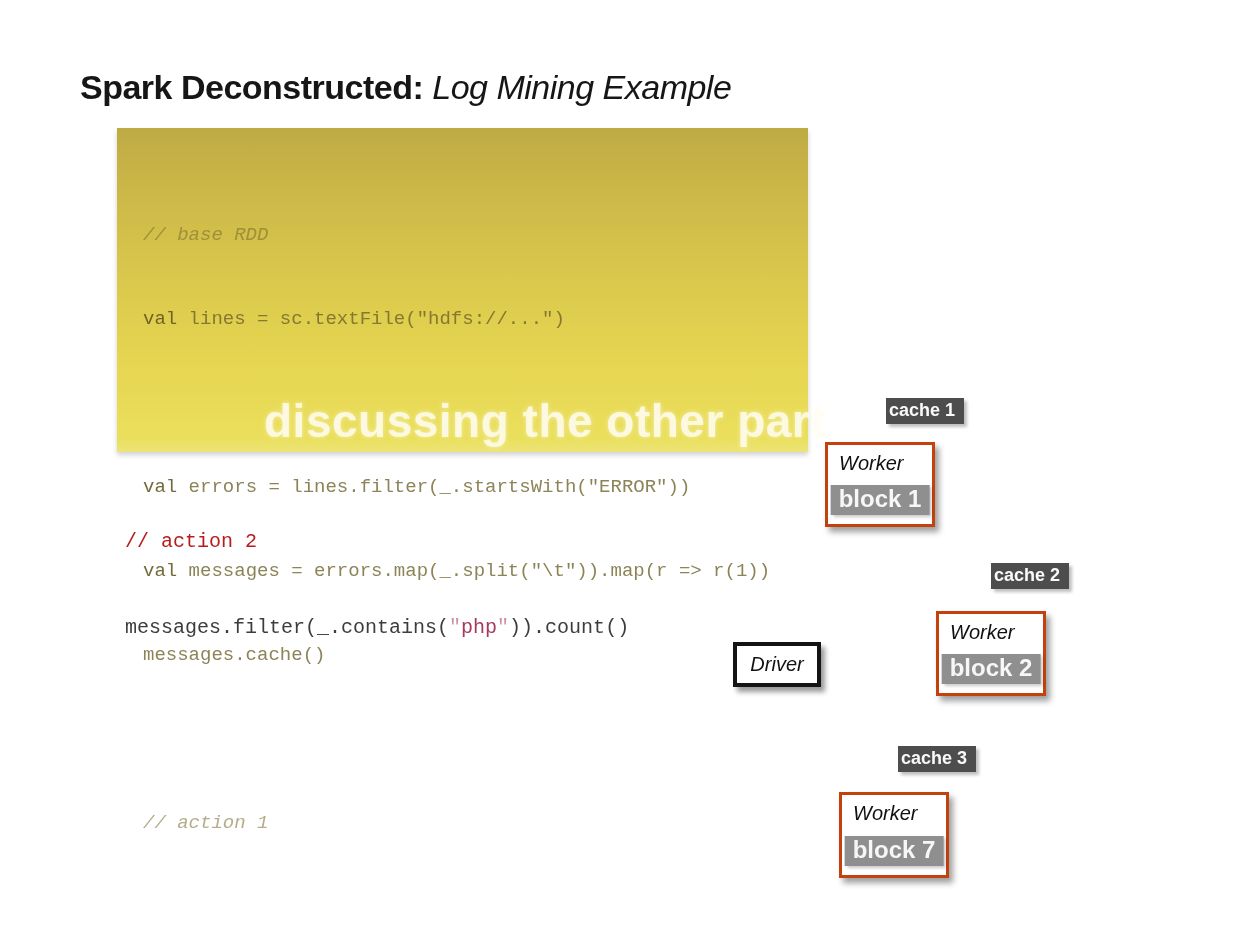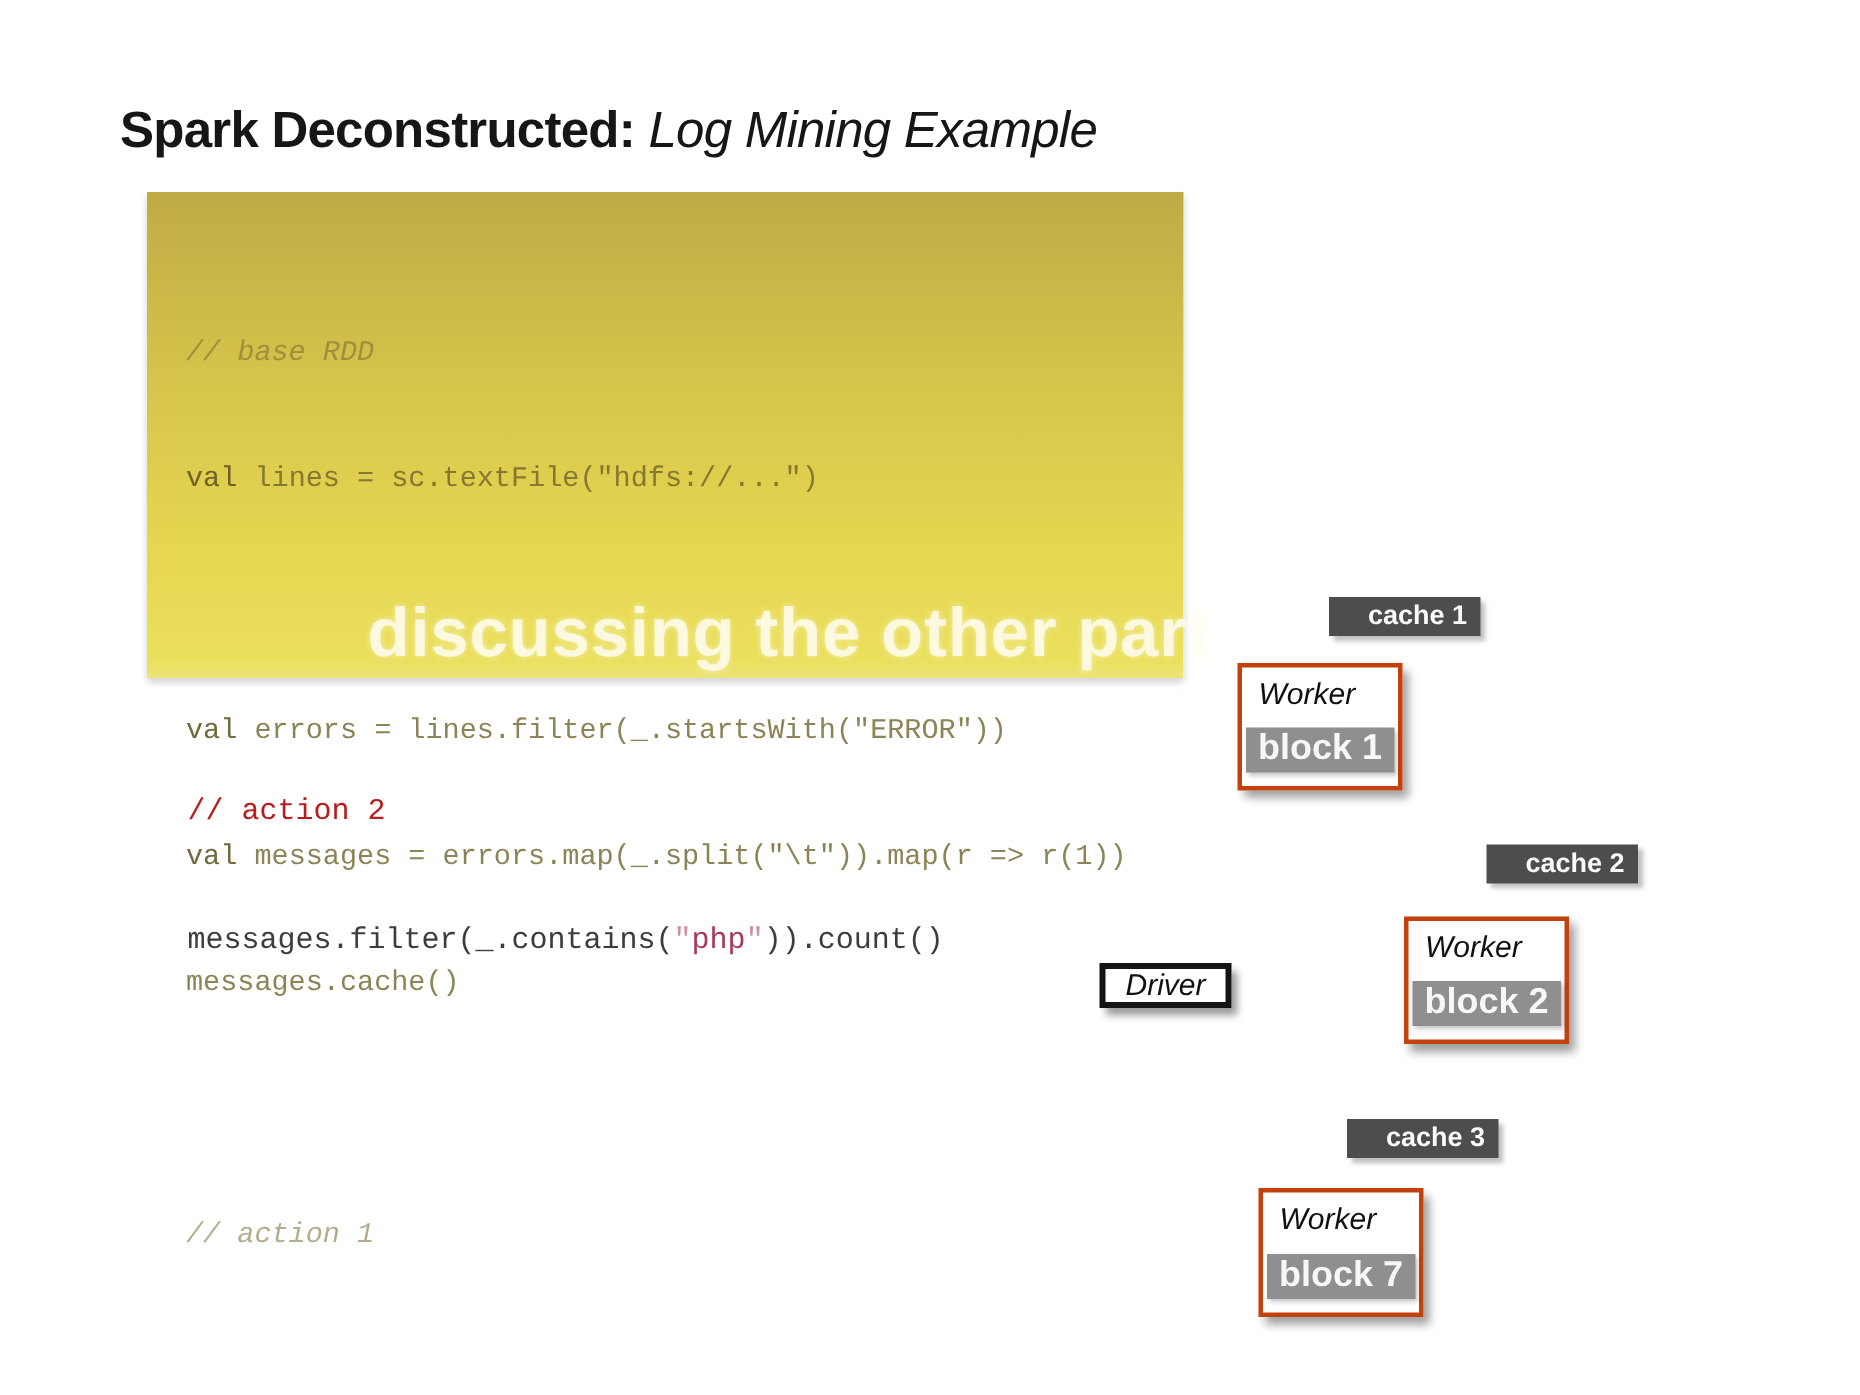--- a/index.html
+++ b/index.html
@@ -22,21 +22,21 @@
     letter-spacing: -0.5px;
     color: #161616;
     white-space: nowrap;
   }
   .title .t-bold { font-weight: bold; }
   .title .t-italic { font-style: italic; font-weight: 500; }
 
   
   .code-panel {
     position: absolute;
-    left: 98px;
+    left: 117px;
     top: 128px;
     width: 691px;
     height: 324px;
     background: linear-gradient(180deg, #bfab44 0%, #d6c34b 38%, #e6d550 72%, #eadf5c 96%, #ece478 100%);
     box-shadow: 0 3px 5px rgba(0,0,0,0.18);
   }
   .code-lines {
     position: absolute;
     left: 26px;
     top: 37px;
@@ -82,21 +82,21 @@
   .a2-code .quote { color: #cb92a2; }
   .a2-code .hl { color: #a63a5e; }
 
   
   .cache-badge {
     position: absolute;
     background: #4d4d4d;
     color: #fafafa;
     font-weight: bold;
     font-size: 18px;
-    padding: 2px 9px 3px 26px;
+    padding: 2px 9px 3px 3px;
     box-shadow: 3px 3px 3px rgba(0,0,0,0.25);
     white-space: nowrap;
   }
   .worker-box {
     position: absolute;
     width: 110px;
     background: #ffffff;
     border: 3px solid #c2410c;
     box-shadow: 4px 5px 6px rgba(0,0,0,0.38);
   }
@@ -119,21 +119,21 @@
     font-size: 24px;
     padding: 0 8px 2px 8px;
     box-shadow: 2px 2px 3px rgba(0,0,0,0.22);
     white-space: nowrap;
   }
   .driver-box {
     position: absolute;
     left: 733px;
     top: 642px;
     width: 88px;
-    height: 30px;
+    height: 45px;
     background: #ffffff;
     border: 4px solid #141414;
     box-shadow: 4px 5px 5px rgba(0,0,0,0.40);
     display: flex;
     align-items: center;
     justify-content: center;
   }
   .driver-label {
     font-style: italic;
     font-size: 20px;

